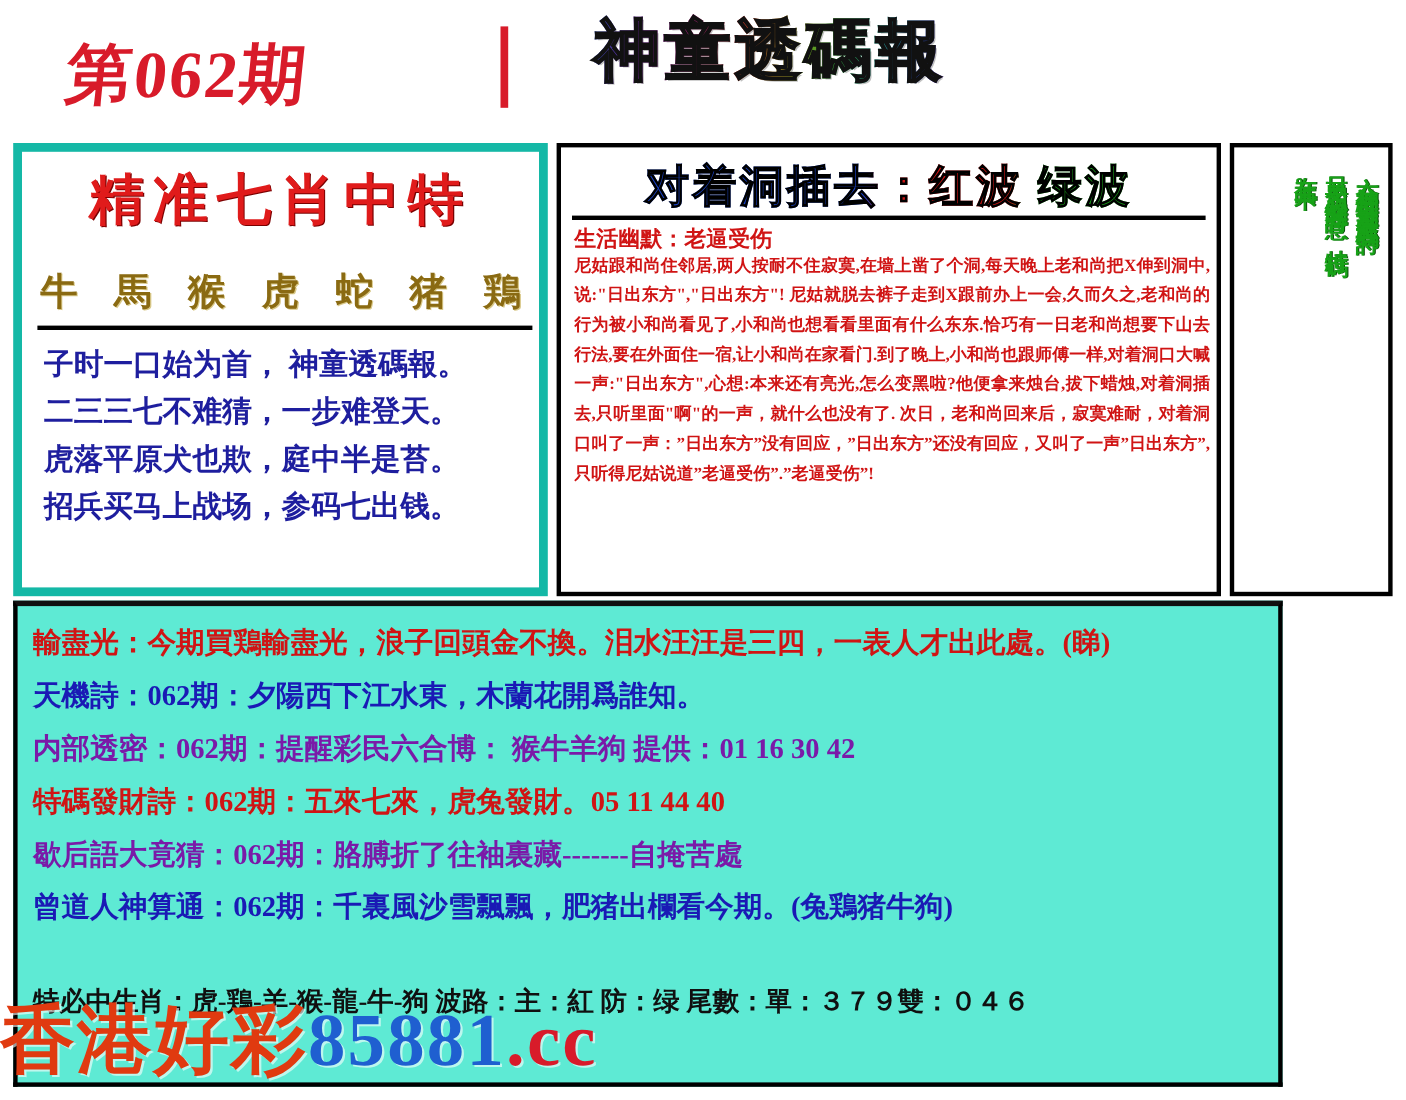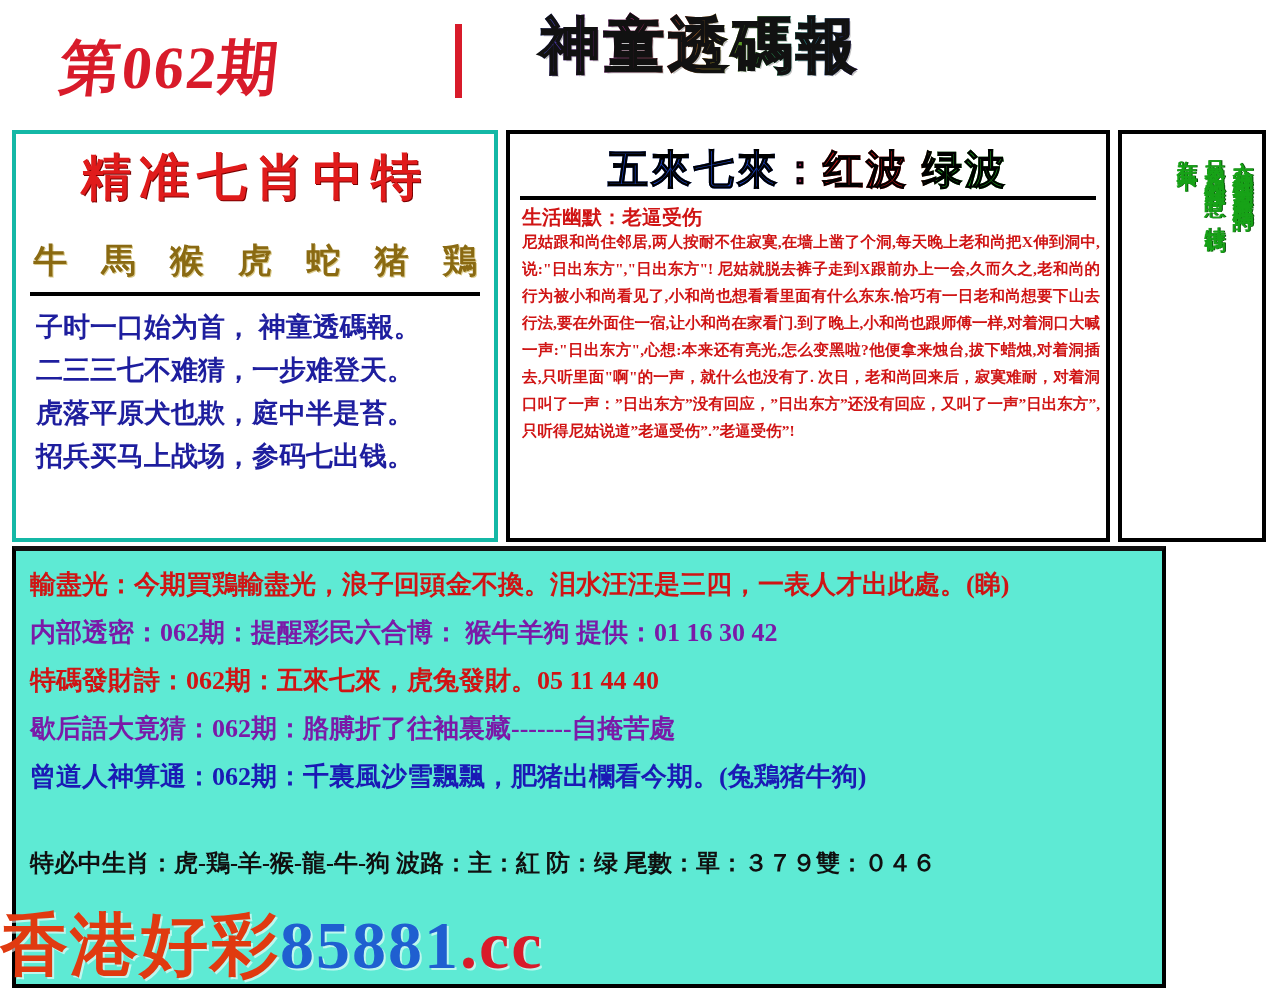--- a/index.html
+++ b/index.html
@@ -60,21 +60,21 @@
     position: absolute;
     left: 12px; top: 130px;
     width: 1254px; height: 412px;
   }
 
   
   .panel-left {
     position: absolute;
     left: 0; top: 0;
     width: 486px; height: 412px;
-    border: 4px solid #14b8a6;
+    border: 8px solid #14b8a6;
     background: #fff;
     box-sizing: border-box;
   }
   .pl-title {
     position: absolute;
     left: 0; top: 10px;
     width: 100%;
     text-align: center;
     font-family: "Liberation Serif", serif;
     font-size: 50px;
@@ -258,35 +258,36 @@
     <div class="pl-rule"></div>
     <div class="pl-verses">
       <div>子时一口始为首， 神童透碼報。</div>
       <div>二三三七不难猜，一步难登天。</div>
       <div>虎落平原犬也欺，庭中半是苔。</div>
       <div>招兵买马上战场，参码七出钱。</div>
     </div>
   </div>
 
   <div class="panel-mid">
-    <div class="pm-title">五來七來：红波 绿波</div>
+    <div class="pm-title">对着洞插去：红波 绿波</div>
     <div class="pm-rule"></div>
     <div class="pm-sub">生活幽默：老逼受伤</div>
     <div class="pm-body">尼姑跟和尚住邻居,两人按耐不住寂寞,在墙上凿了个洞,每天晚上老和尚把X伸到洞中,说:"日出东方","日出东方"! 尼姑就脱去裤子走到X跟前办上一会,久而久之,老和尚的行为被小和尚看见了,小和尚也想看看里面有什么东东.恰巧有一日老和尚想要下山去行法,要在外面住一宿,让小和尚在家看门.到了晚上,小和尚也跟师傅一样,对着洞口大喊一声:"日出东方",心想:本来还有亮光,怎么变黑啦?他便拿来烛台,拔下蜡烛,对着洞插去,只听里面"啊"的一声，就什么也没有了. 次日，老和尚回来后，寂寞难耐，对着洞口叫了一声：”日出东方”没有回应，”日出东方”还没有回应，又叫了一声”日出东方”,只听得尼姑说道”老逼受伤”.”老逼受伤”!</div>
   </div>
 
   <div class="panel-right">
     <div class="pr-col">六合神童特別奉獻透碼詩</div>
     <div class="pr-col">只要用心解開詩意，特碼</div>
     <div class="pr-col">在其中。</div>
   </div>
 </div>
 
 <div class="bottom">
   <div class="line c-red">輸盡光：今期買鶏輸盡光，浪子回頭金不換。泪水汪汪是三四，一表人才出此處。(睇)</div>
+  <div class="line c-blue">天機詩：062期：夕陽西下江水東，木蘭花開爲誰知。</div>
   <div class="line c-purple">内部透密：062期：提醒彩民六合博：  猴牛羊狗  提供：01  16  30  42</div>
   <div class="line c-red">特碼發財詩：062期：五來七來，虎兔發財。05  11  44  40</div>
   <div class="line c-purple">歇后語大竟猜：062期：胳膊折了往袖裏藏-------自掩苦處</div>
   <div class="line c-blue">曾道人神算通：062期：千裏風沙雪飄飄，肥猪出欄看今期。(兔鶏猪牛狗)</div>
   <div class="line line-last c-dark">特必中生肖：虎-鶏-羊-猴-龍-牛-狗    波路：主：紅  防：绿  尾數：單：３７９雙：０４６</div>
 </div>
 
 <div class="watermark">
   <span class="wm-left">香港好彩</span><span class="wm-num">85881</span><span class="wm-cc">.cc</span>
 </div>

